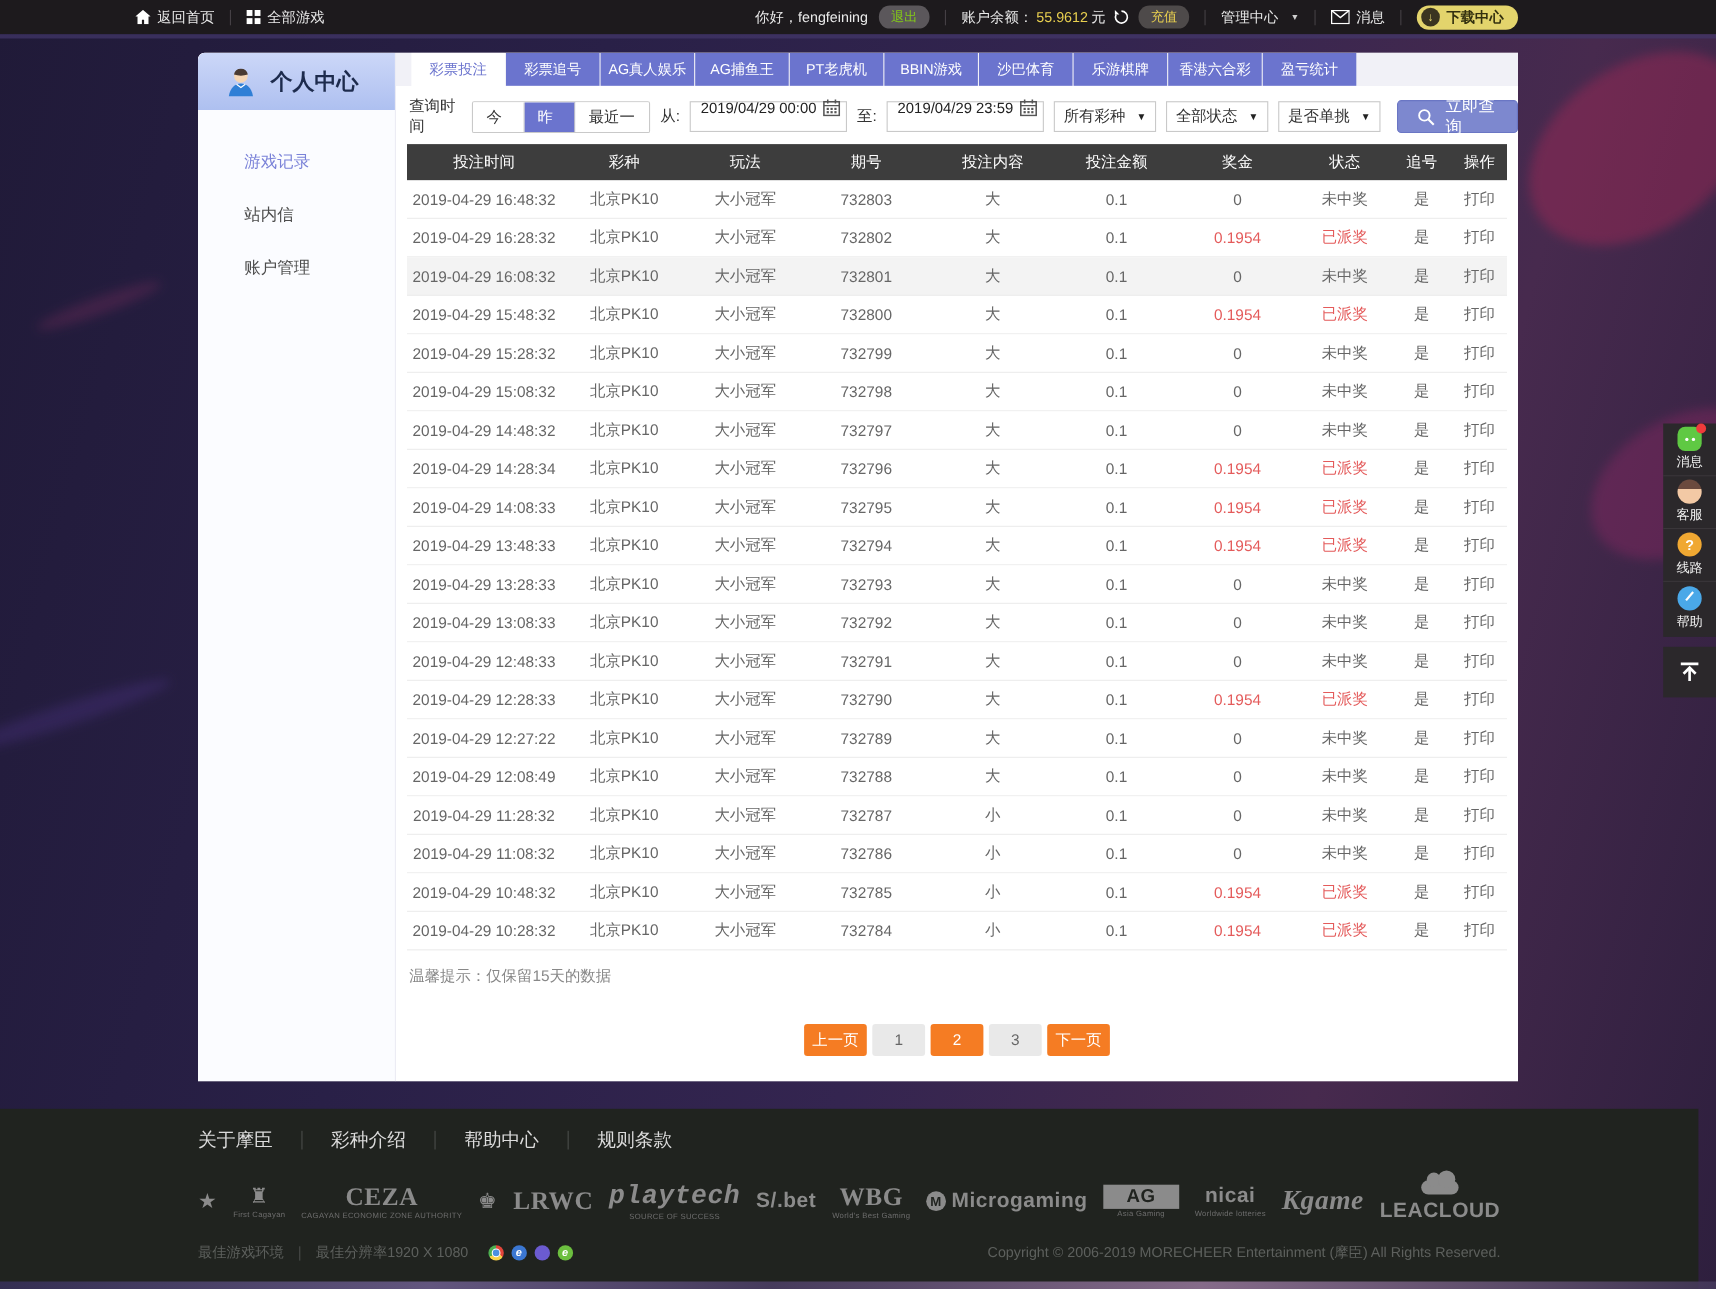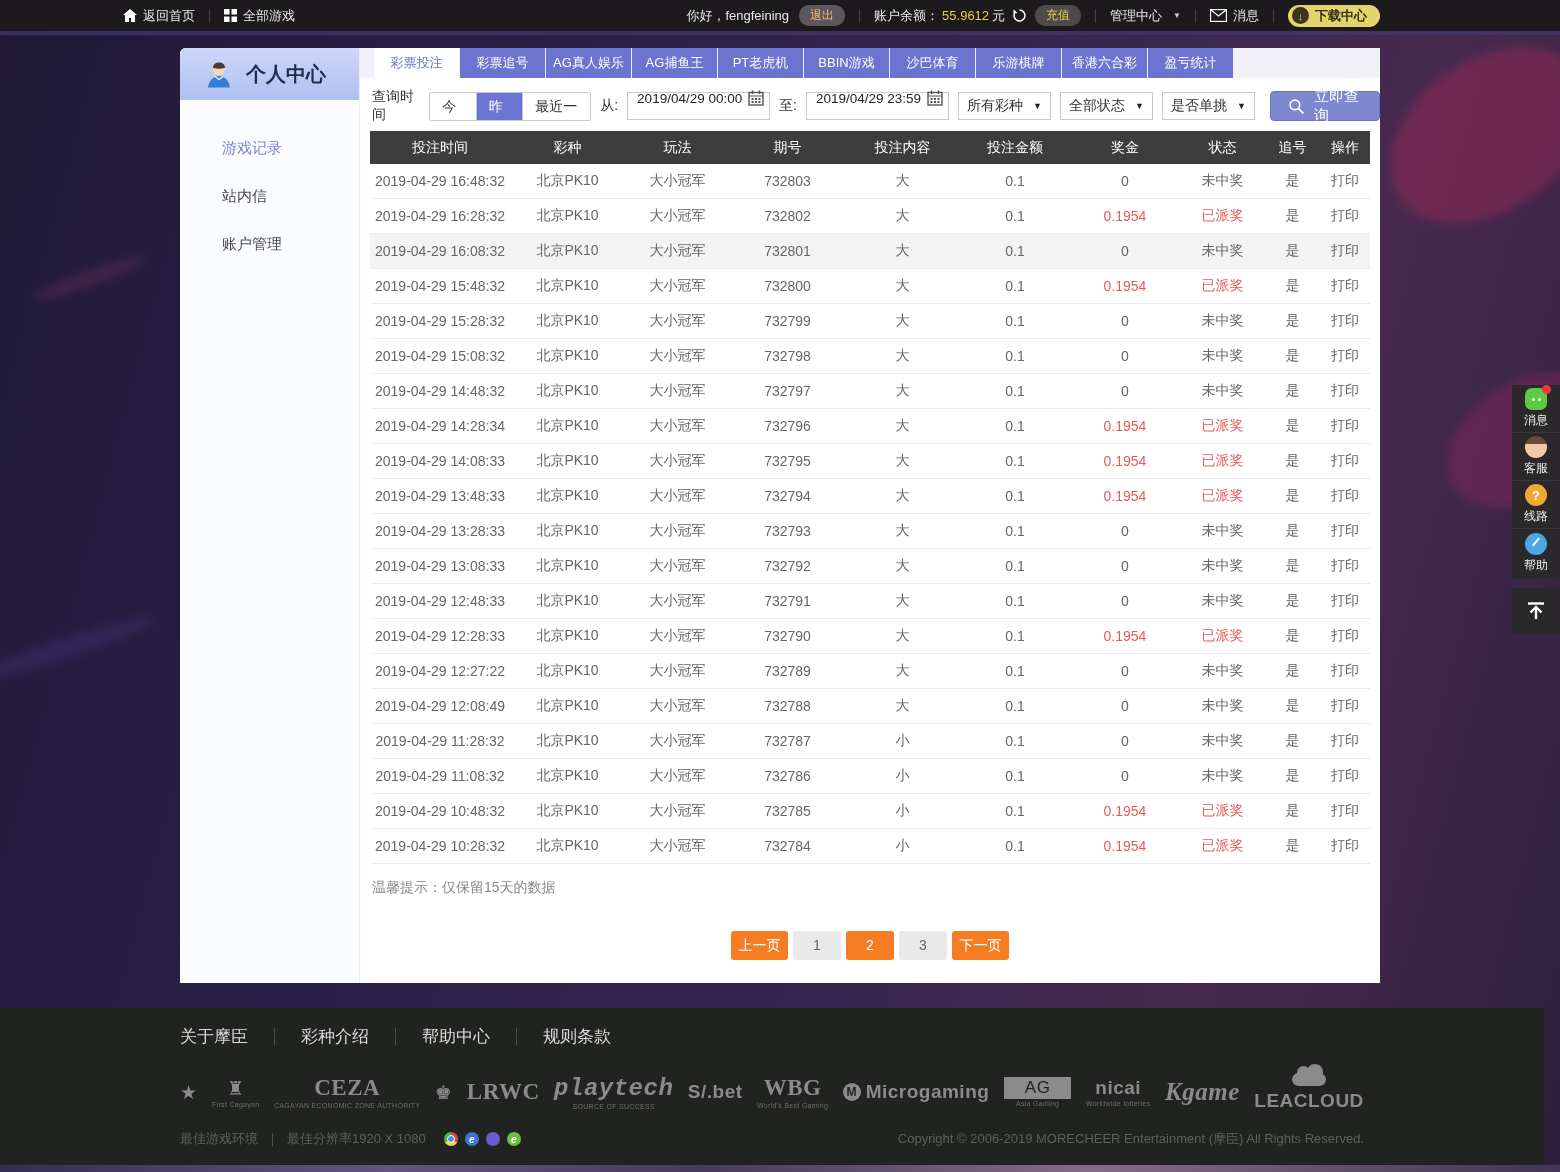--- a/index.html
+++ b/index.html
@@ -14,21 +14,21 @@
   .s3{left:30px;top:270px;width:120px;height:16px;background:rgba(200,60,120,.18);transform:rotate(-20deg);}
   .s4{left:-40px;top:640px;width:200px;height:20px;background:rgba(90,60,160,.25);transform:rotate(-18deg);}
 
   
   .topbar{position:absolute;top:0;left:0;right:0;height:31px;background:#1d1a1d;display:flex;align-items:center;
           justify-content:space-between;padding:0 180px 0 123px;color:#e9e9e9;font-size:13px;z-index:5;}
   .tb-left,.tb-right{display:flex;align-items:center;}
   .tb-item{display:flex;align-items:center;gap:6px;cursor:pointer;white-space:nowrap;}
   .tb-div{width:1px;height:14px;background:#454045;margin:0 14px;}
   .pill{border-radius:10px;padding:2px 11px;font-size:12px;cursor:pointer;white-space:nowrap;}
-  .logout{background:#5b575b;color:#fdba74;margin-left:10px;}
+  .logout{background:#5b575b;color:#84cc16;margin-left:10px;}
   .recharge{background:#4e4a4a;color:#e8cf4f;margin-left:8px;}
   .balance-num{color:#e8cf4f;margin:0 3px;}
   .refresh-ic{margin-left:7px;display:flex;}
   .caret{font-size:8px;color:#cfcfcf;margin-left:5px;}
   .dl-pill{background:#e3d46c;color:#33300f;display:flex;align-items:center;gap:6px;padding:2px 13px 2px 4px;
            border-radius:12px;font-weight:bold;font-size:13px;cursor:pointer;}
   .dl-circle{width:17px;height:17px;border-radius:50%;background:#3a3420;color:#e3d46c;display:flex;
              align-items:center;justify-content:center;font-size:11px;}
 
   
@@ -88,21 +88,21 @@
   .f-logos{display:flex;align-items:center;justify-content:space-between;margin:16px 180px 0;height:56px;}
   .logo{display:flex;flex-direction:column;align-items:center;justify-content:center;gap:1px;color:#8b8b8b;}
   .logo .lg-main{font-size:19px;font-weight:bold;letter-spacing:.5px;display:flex;align-items:center;gap:5px;}
   .logo .lg-cap{font-size:7px;color:#6e6e6e;letter-spacing:.3px;}
   .lg-glyph{font-size:30px;font-weight:normal;}
   .lg-italic .lg-main{font-style:italic;font-family:Liberation Mono, monospace;font-size:24px;}
   .lg-serif .lg-main{font-family:"Liberation Serif","DejaVu Serif",serif;font-size:23px;}
   .lg-script .lg-main{font-family:"Liberation Serif","DejaVu Serif",serif;font-style:italic;font-size:25px;}
   .mg-icon{width:18px;height:18px;border-radius:50%;background:#8b8b8b;color:#20231f;font-size:12px;display:inline-flex;
            align-items:center;justify-content:center;font-weight:bold;font-style:normal;}
-  .ag-box{background:#8b8b8b;color:#20231f;padding:1px 21px;font-weight:normal;font-size:17px;}
+  .ag-box{background:#8b8b8b;color:#20231f;padding:1px 21px;font-weight:bold;font-size:17px;}
   .cloud{width:34px;height:13px;background:#8b8b8b;border-radius:8px;position:relative;margin-bottom:3px;}
   .cloud:before{content:"";position:absolute;left:5px;top:-7px;width:13px;height:13px;border-radius:50%;background:#8b8b8b;}
   .cloud:after{content:"";position:absolute;left:15px;top:-9px;width:16px;height:16px;border-radius:50%;background:#8b8b8b;}
   .f-bottom{display:flex;align-items:center;justify-content:space-between;margin:10px 180px 0;color:#5d605d;font-size:13px;}
   .fb-left{display:flex;align-items:center;gap:14px;}
   .b-icons{display:flex;gap:7px;margin-left:4px;}
   .b-ic{width:14px;height:14px;border-radius:50%;display:flex;align-items:center;justify-content:center;
         color:#fff;font-size:10px;font-style:italic;font-weight:bold;}
   .b-chrome{background:conic-gradient(#e4453a 0 120deg,#f7d148 120deg 240deg,#4caf50 240deg 360deg);position:relative;}
   .b-chrome:after{content:"";width:6px;height:6px;border-radius:50%;background:#4a90e2;border:1px solid #fff;}

